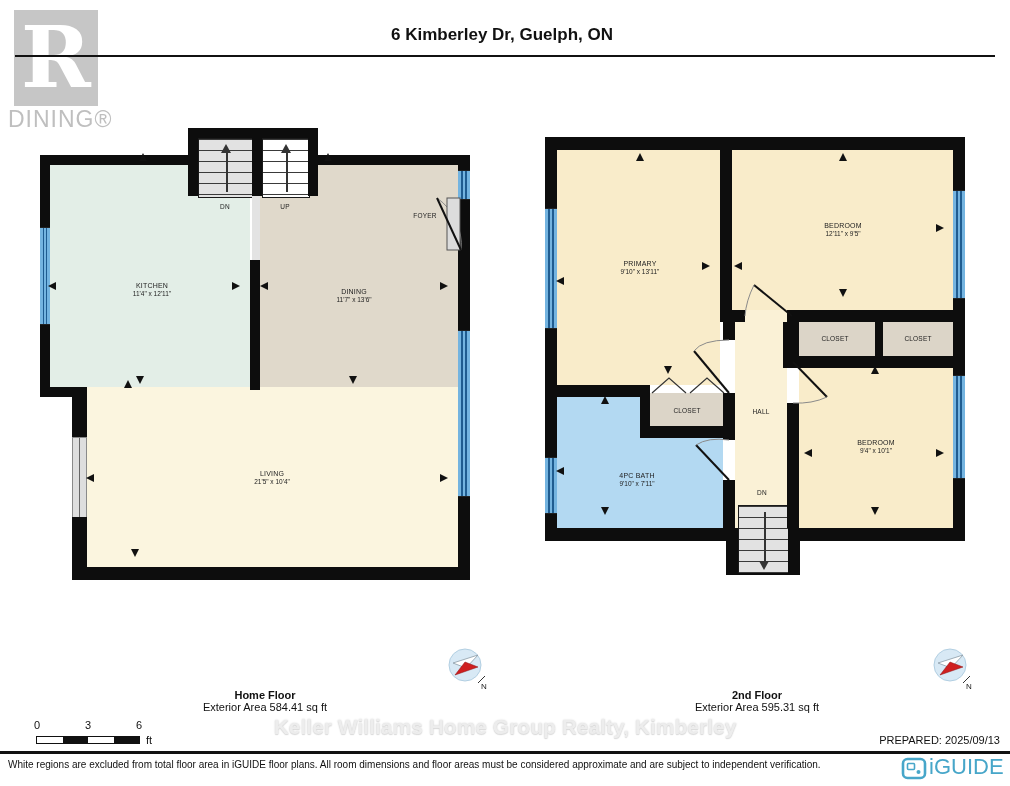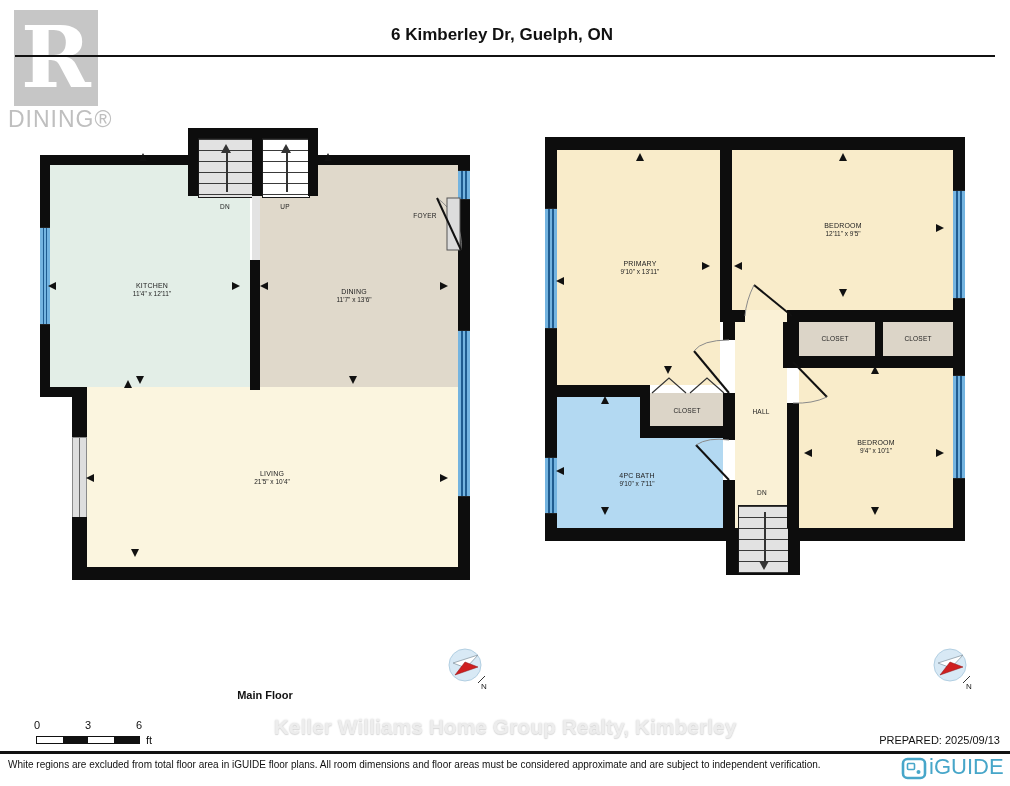--- a/index.html
+++ b/index.html
@@ -236,21 +236,26 @@
     <circle cx="20" cy="20" r="16" fill="#d8e9f5" stroke="#b2cfe2"></circle>
     <polygon points="8,18 33,10 21,23" fill="#ffffff" stroke="#8a9aa6" stroke-width="0.8"></polygon>
     <polygon points="10,30 33,22 20,17" fill="#cf1f1f" stroke="#8a1010" stroke-width="0.5"></polygon>
     <line x1="33" y1="38" x2="40" y2="31" stroke="#333" stroke-width="1"></line>
     <text x="36" y="44" font-size="8" fill="#222">N</text>
   </svg>
 
   <div class="watermark">Keller Williams Home Group Realty, Kimberley</div>
 
   <div class="floor-title" style="left:115px;">
-    <span class="t1">Main Floor</span>
+    <span class="t1">Home Floor</span>
+    <span class="t2">Exterior Area 584.41 sq ft</span>
+  </div>
+  <div class="floor-title" style="left:607px;">
+    <span class="t1">2nd Floor</span>
+    <span class="t2">Exterior Area 595.31 sq ft</span>
   </div>
 
   <div class="scale-num" style="left:29px;">0</div>
   <div class="scale-num" style="left:80px;">3</div>
   <div class="scale-num" style="left:131px;">6</div>
   <div class="scale-bar">
     <span style="background:#fff"></span>
     <span style="background:#111"></span>
     <span style="background:#fff"></span>
     <span style="background:#111"></span>

